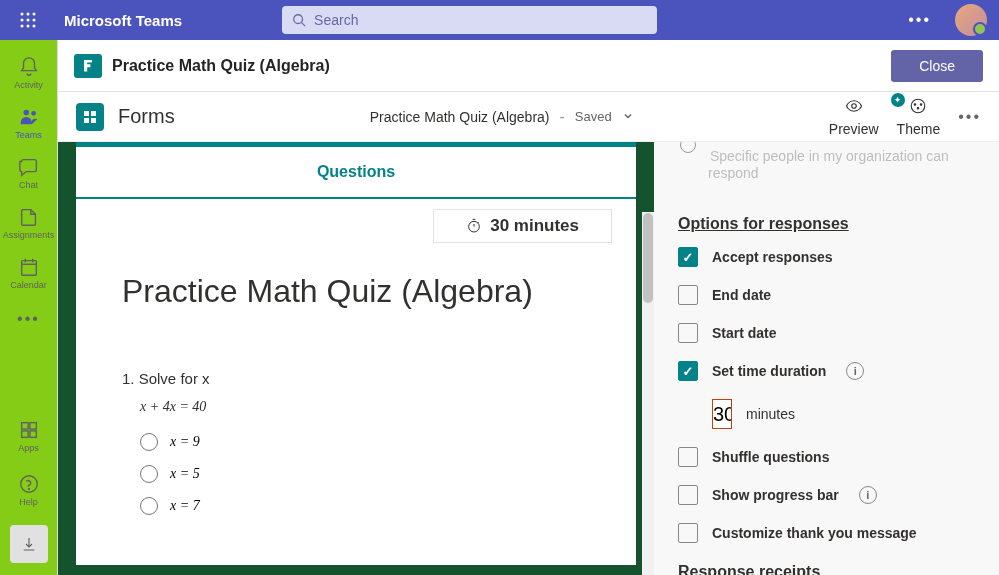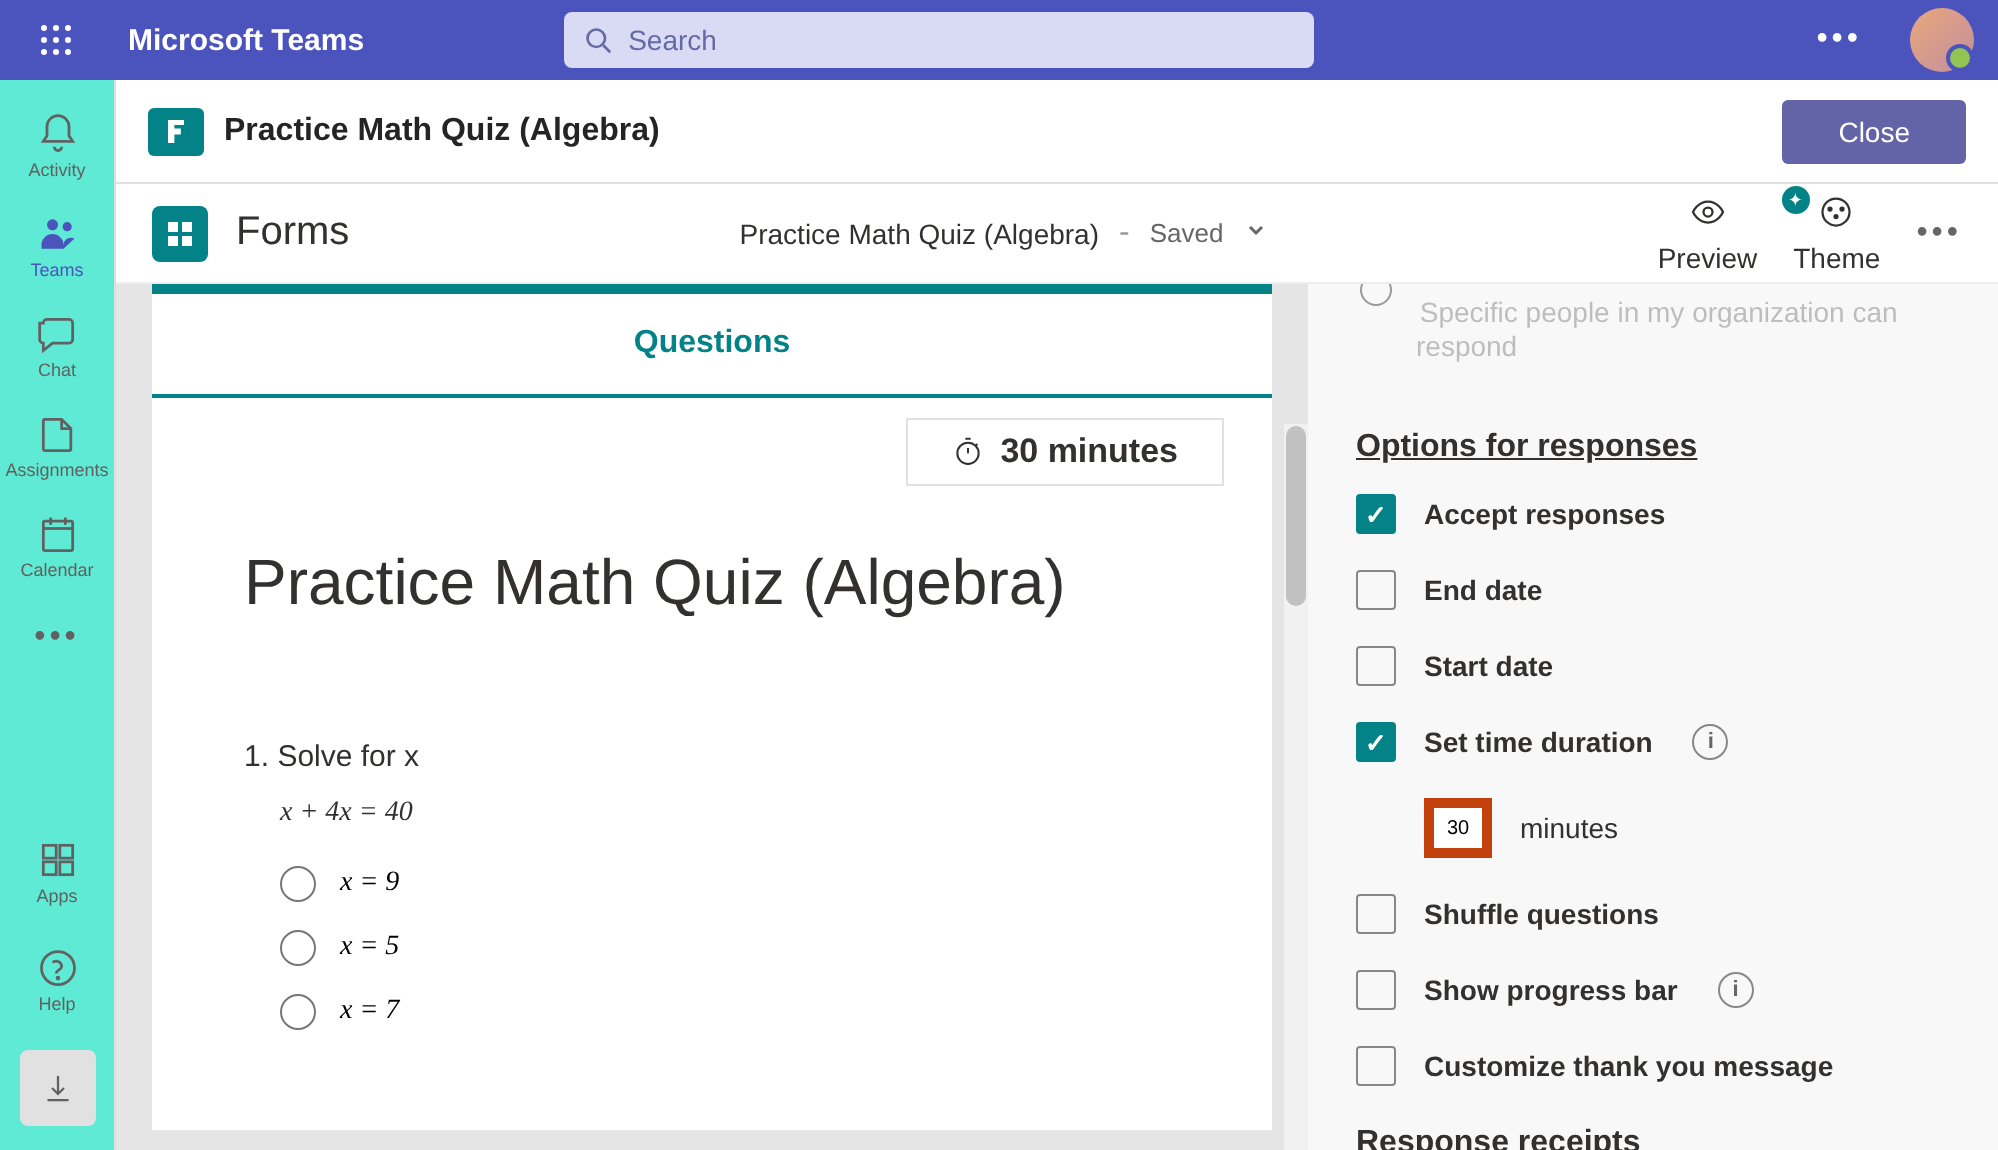--- a/index.html
+++ b/index.html
@@ -15,21 +15,21 @@
     .search-box input { flex: 1; border: none; background: transparent; outline: none; font-size: 14px; color: #4b53bc; margin-left: 8px; }
     .search-box input::placeholder { color: #6569a5; }
     .top-spacer { flex: 1; }
     .top-more { color: white; padding: 0 12px; cursor: pointer; font-size: 16px; letter-spacing: 2px; }
     .avatar { width: 32px; height: 32px; border-radius: 50%; background: linear-gradient(135deg, #e8a87c, #c38d9e); position: relative; margin-left: 12px; }
     .avatar::after { content: ''; position: absolute; bottom: 0; right: 0; width: 10px; height: 10px; background: #92c353; border-radius: 50%; border: 2px solid #4b53bc; }
     
     .main-layout { flex: 1; display: flex; overflow: hidden; }
     
     
-    .left-sidebar { width: 58px; background: #5eead4; display: flex; flex-direction: column; align-items: center; padding-top: 8px; border-right: 1px solid #ddd; }
+    .left-sidebar { width: 58px; background: #84cc16; display: flex; flex-direction: column; align-items: center; padding-top: 8px; border-right: 1px solid #ddd; }
     .nav-item { width: 100%; display: flex; flex-direction: column; align-items: center; padding: 8px 0; cursor: pointer; color: #616161; font-size: 9px; }
     .nav-item.active { color: #4b53bc; }
     .nav-item.active .nav-icon { color: #4b53bc; }
     .nav-icon { font-size: 20px; margin-bottom: 2px; }
     .nav-item svg { width: 22px; height: 22px; }
     .nav-more { color: #616161; padding: 12px 0; cursor: pointer; letter-spacing: 2px; font-size: 16px; }
     .sidebar-spacer { flex: 1; }
     .sidebar-bottom { width: 100%; display: flex; flex-direction: column; align-items: center; padding-bottom: 12px; }
     .sidebar-bottom .nav-item { padding: 10px 1px; }
     .download-btn { width: 38px; height: 38px; background: #e1e1e1; border-radius: 4px; display: flex; align-items: center; justify-content: center; color: #616161; cursor: pointer; margin-top: 8px; }
@@ -58,24 +58,24 @@
     .action-btn { display: flex; align-items: center; gap: 6px; color: #323130; font-size: 14px; cursor: pointer; flex-direction: column; }
     .action-btn svg { width: 18px; height: 18px; }
     .theme-badge { position: relative; }
     .theme-badge .badge { position: absolute; top: -4px; left: -6px; width: 14px; height: 14px; background: #038387; border-radius: 50%; color: white; font-size: 9px; display: flex; align-items: center; justify-content: center; }
     .more-dots { color: #666; cursor: pointer; letter-spacing: 2px; }
     
     
     .content-split { flex: 1; display: flex; overflow: hidden; }
     
     
-    .question-panel { flex: 1; padding: 0 18px 0 18px; overflow-y: auto; background: #e5e5e5; position: relative; }
+    .question-panel { flex: 1; padding: 0 18px 0 18px; overflow-y: auto; background: #14532d; position: relative; }
     .question-card { background: white; border-top: 5px solid #038387; margin-top: 0; }
     .questions-tab { padding: 16px 0; text-align: center; font-size: 16px; color: #038387; font-weight: 600; border-bottom: 2px solid #038387; width: 100%; }
-    .time-badge { display: flex; align-items: center; gap: 8px; background: white; border: 1px solid #e1e1e1; padding: 6px 22px; font-size: 17px; font-weight: 600; color: #323130; float: right; margin: 10px 24px 0 0; }
+    .time-badge { display: flex; align-items: center; gap: 8px; background: white; border: 1px solid #e1e1e1; padding: 6px 32px; font-size: 17px; font-weight: 600; color: #323130; float: right; margin: 10px 24px 0 0; }
     .quiz-body { padding: 30px 46px; clear: both; }
     .quiz-title { font-size: 32px; font-weight: 400; color: #323130; margin-bottom: 60px; }
     .question-item { margin-bottom: 20px; }
     .q-text { font-size: 15px; color: #323130; margin-bottom: 12px; }
     .q-equation { font-style: italic; font-size: 14px; margin: 4px 0 18px 18px; color: #323130; font-family: 'Times New Roman', serif; }
     .q-option { display: flex; align-items: center; gap: 12px; margin-bottom: 14px; margin-left: 18px; }
     .radio { width: 18px; height: 18px; border: 1.5px solid #777; border-radius: 50%; cursor: pointer; }
     .q-option span { font-size: 14px; font-style: italic; font-family: 'Times New Roman', serif; }
     .panel-scroll-track { position: absolute; right: 0; top: 70px; width: 12px; background: #f1f1f1; height: 460px; }
     .panel-scroll-thumb { width: 10px; height: 90px; background: #c1c1c1; border-radius: 5px; margin: 1px auto; cursor: pointer; }
@@ -85,21 +85,21 @@
     .setting-truncated { color: #666; font-size: 14px; padding: 6px 0 14px 30px; border-bottom: none; }
     .radio-sm { width: 16px; height: 16px; border: 1.5px solid #999; border-radius: 50%; display: inline-block; vertical-align: middle; margin-left: -28px; margin-right: 10px; position: relative; top: -12px; }
     .section-title { font-size: 16px; font-weight: 600; color: #323130; margin: 20px 0 14px 0; text-decoration: underline; }
     .checkbox-row { display: flex; align-items: center; gap: 14px; margin-bottom: 18px; font-weight: bold; }
     .cbox { width: 20px; height: 20px; border: 1px solid #888; border-radius: 2px; cursor: pointer; display: flex; align-items: center; justify-content: center; flex-shrink: 0; }
     .cbox.checked { background: #038387; border-color: #038387; }
     .cbox.checked::after { content: '✓'; color: white; font-size: 13px; }
     .cbox-label { font-size: 14px; color: #323130; }
     .info-icon { width: 18px; height: 18px; border: 1px solid #888; border-radius: 50%; display: flex; align-items: center; justify-content: center; font-size: 11px; color: #666; cursor: pointer; margin-left: 6px; }
     .time-input-row { display: flex; align-items: center; gap: 14px; margin-left: 34px; margin-bottom: 18px; }
-    .time-input { width: 34px; height: 30px; border: 5px solid #c2410c; text-align: center; font-size: 10px; }
+    .time-input { width: 20px; height: 30px; border: 1px solid #c2410c; text-align: center; font-size: 20px; }
     .time-unit { font-size: 14px; color: #323130; }
   </style>
 </head>
 <body>
 
 <div class="app">
 
   <div class="top-header">
     <div class="waffle-icon">
       <svg width="16" height="16" viewBox="0 0 16 16" fill="white">

